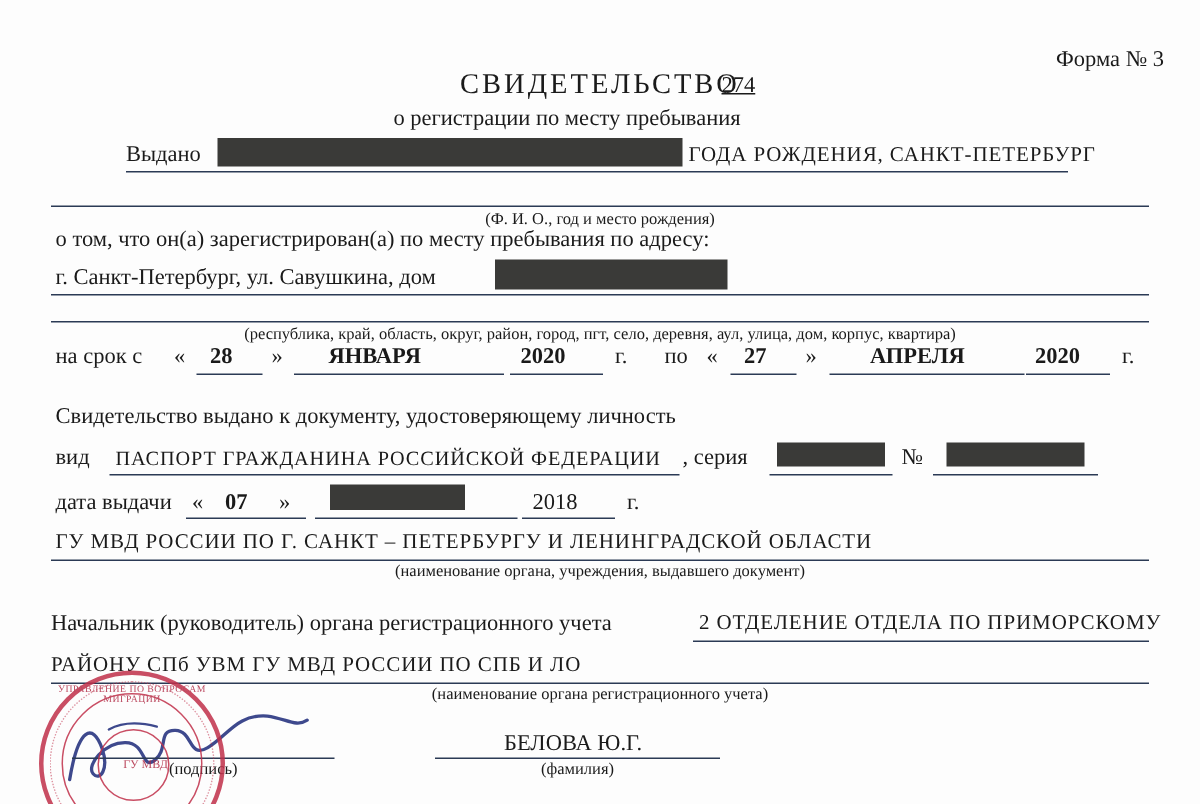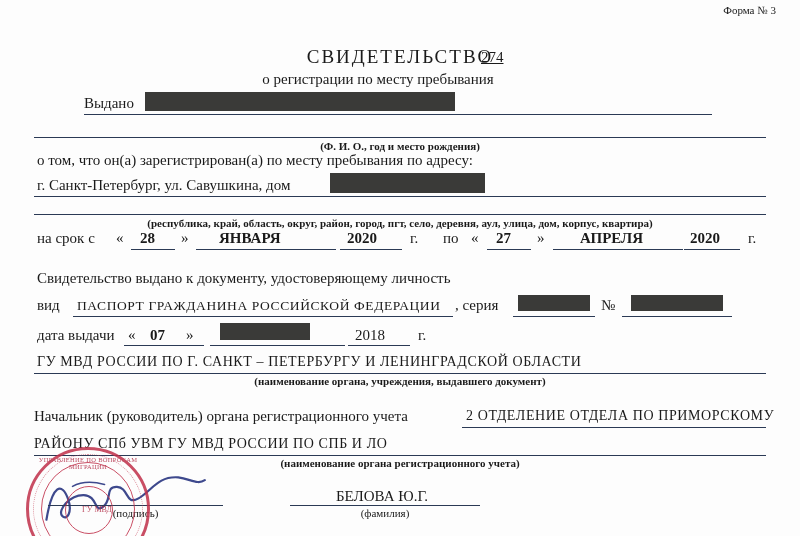--- a/index.html
+++ b/index.html
@@ -18,23 +18,23 @@
   .page {
     position: relative;
     width: 800px;
     height: 536px;
     background: #fdfdfd;
   }
 
   
   .form-no {
     position: absolute;
-    top: 4px;
+    top: 32px;
     right: 24px;
-    font-size: 11px;
+    font-size: 15px;
     font-family: "Liberation Serif", serif;
   }
 
   
   .title {
     position: absolute;
     top: 46px;
     left: 0;
     width: 800px;
     text-align: center;
@@ -73,21 +73,20 @@
   }
   .txt.sp {
     letter-spacing: 0.6px;
   }
   .center-note {
     position: absolute;
     width: 800px;
     left: 0;
     text-align: center;
     font-size: 11px;
-    font-weight: bold;
   }
 
   
   .redact {
     position: absolute;
     background: #3a3a38;
   }
 
   
   .stamp {
@@ -173,20 +172,21 @@
 <div class="page">
 
   <div class="form-no">Форма № 3</div>
 
   <div class="title">СВИДЕТЕЛЬСТВО</div>
   <div class="title-num">274</div>
   <div class="subtitle">о регистрации по месту пребывания</div>
 
   <div class="txt" style="top:95px; left:84px;">Выдано</div>
   <div class="redact" style="left:145px; top:92px; width:310px; height:19px;"></div>
+  <div class="txt sp" style="top:96px; left:459px; font-size:14px;">ГОДА РОЖДЕНИЯ, САНКТ-ПЕТЕРБУРГ</div>
   <div class="rule" style="left:84px; top:114px; width:628px;"></div>
 
   <div class="rule" style="left:34px; top:137px; width:732px;"></div>
   <div class="center-note" style="top:140px;">(Ф. И. О., год и место рождения)</div>
 
   <div class="txt" style="top:152px; left:37px;">о том, что он(а) зарегистрирован(а) по месту пребывания по адресу:</div>
 
   <div class="txt" style="top:177px; left:37px;">г. Санкт-Петербург, ул. Савушкина, дом</div>
   <div class="redact" style="left:330px; top:173px; width:155px; height:20px;"></div>
   <div class="rule" style="left:34px; top:196px; width:732px;"></div>

